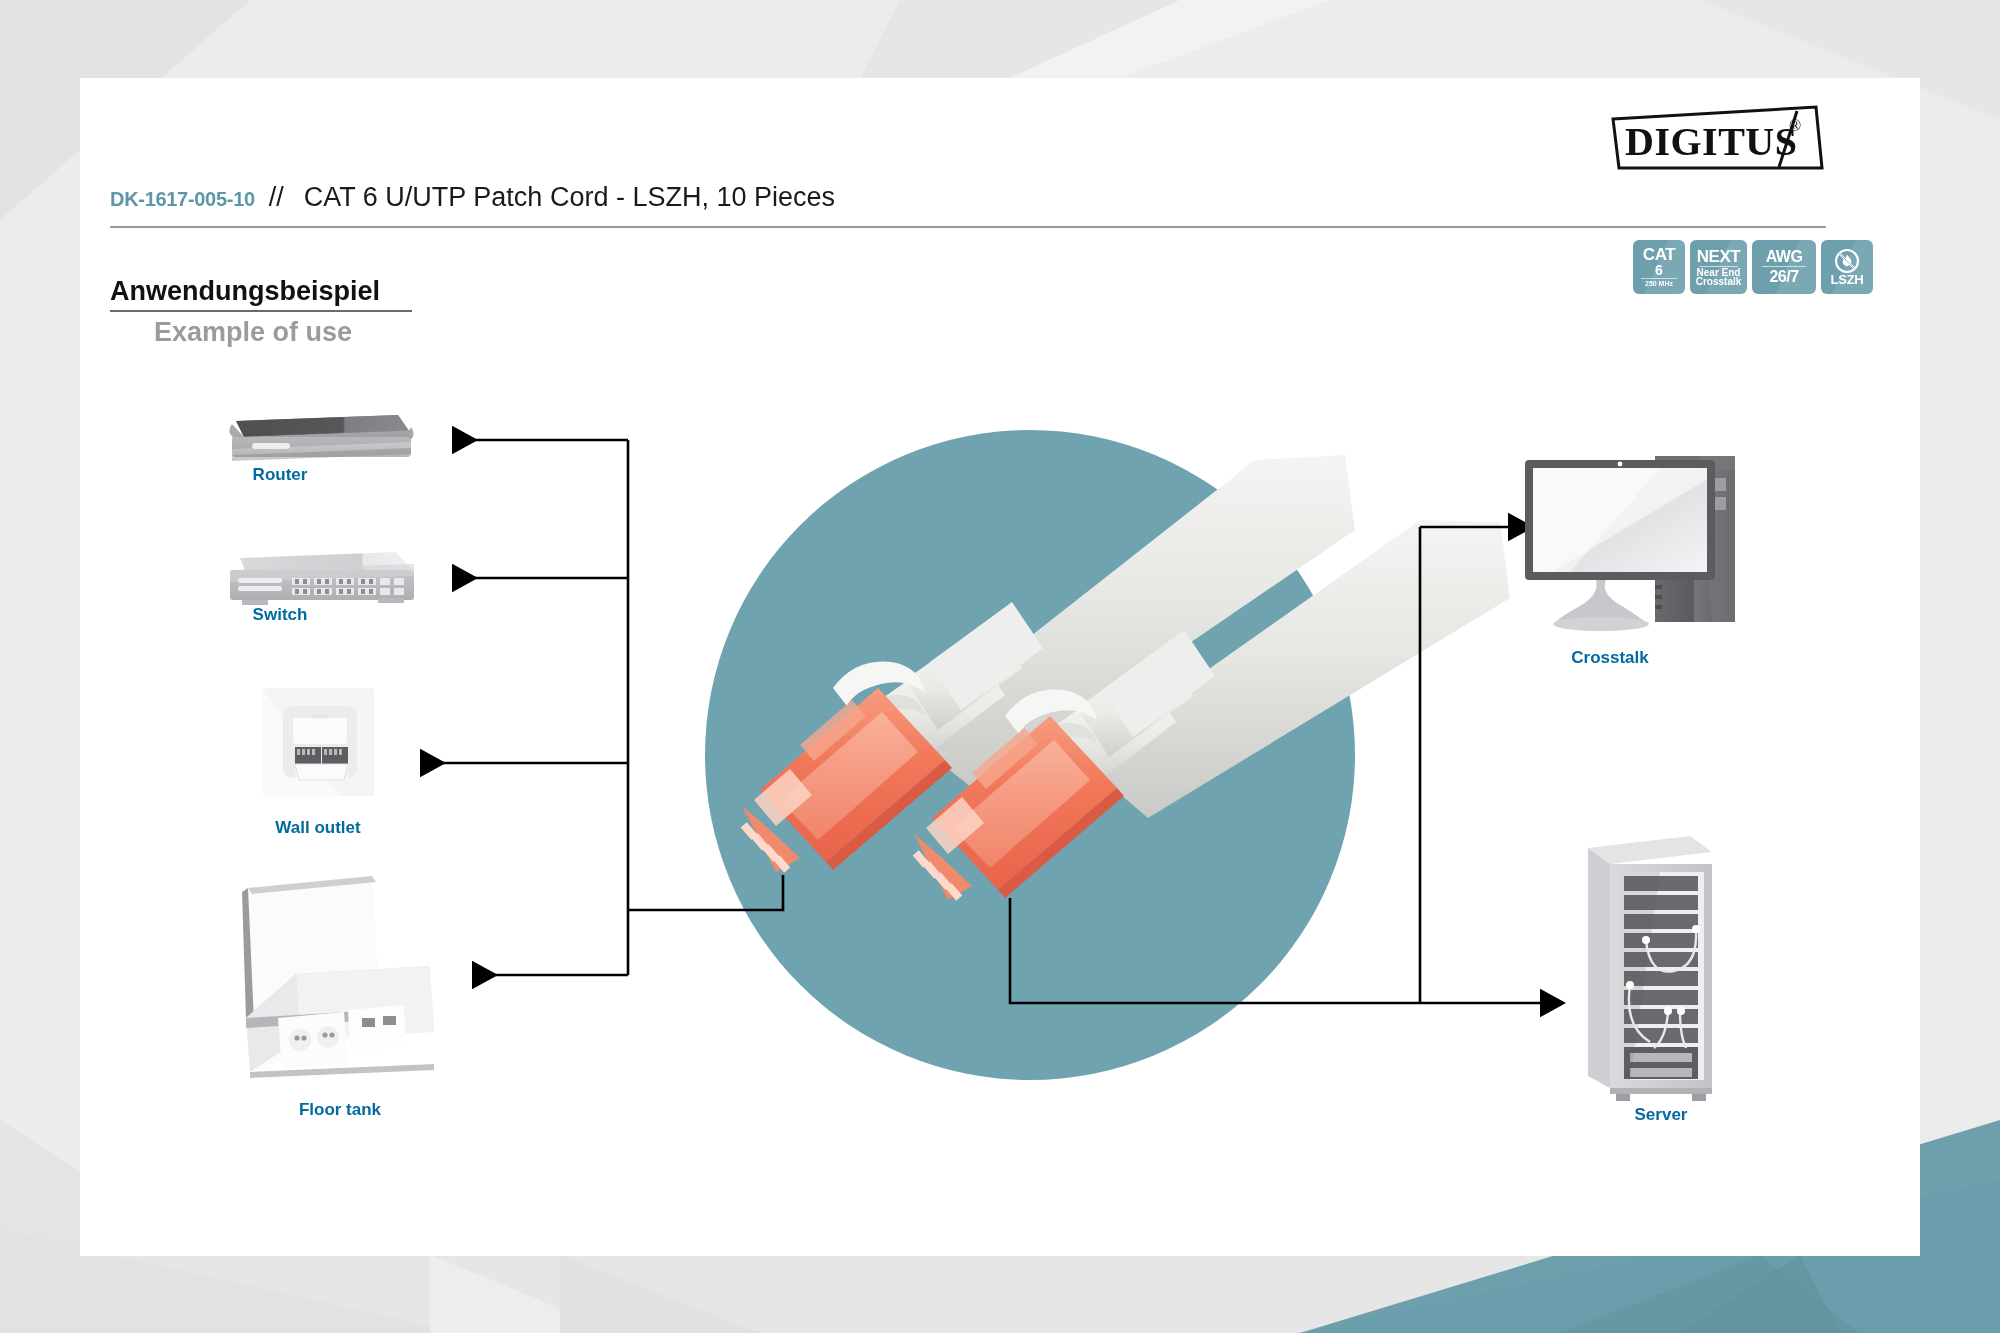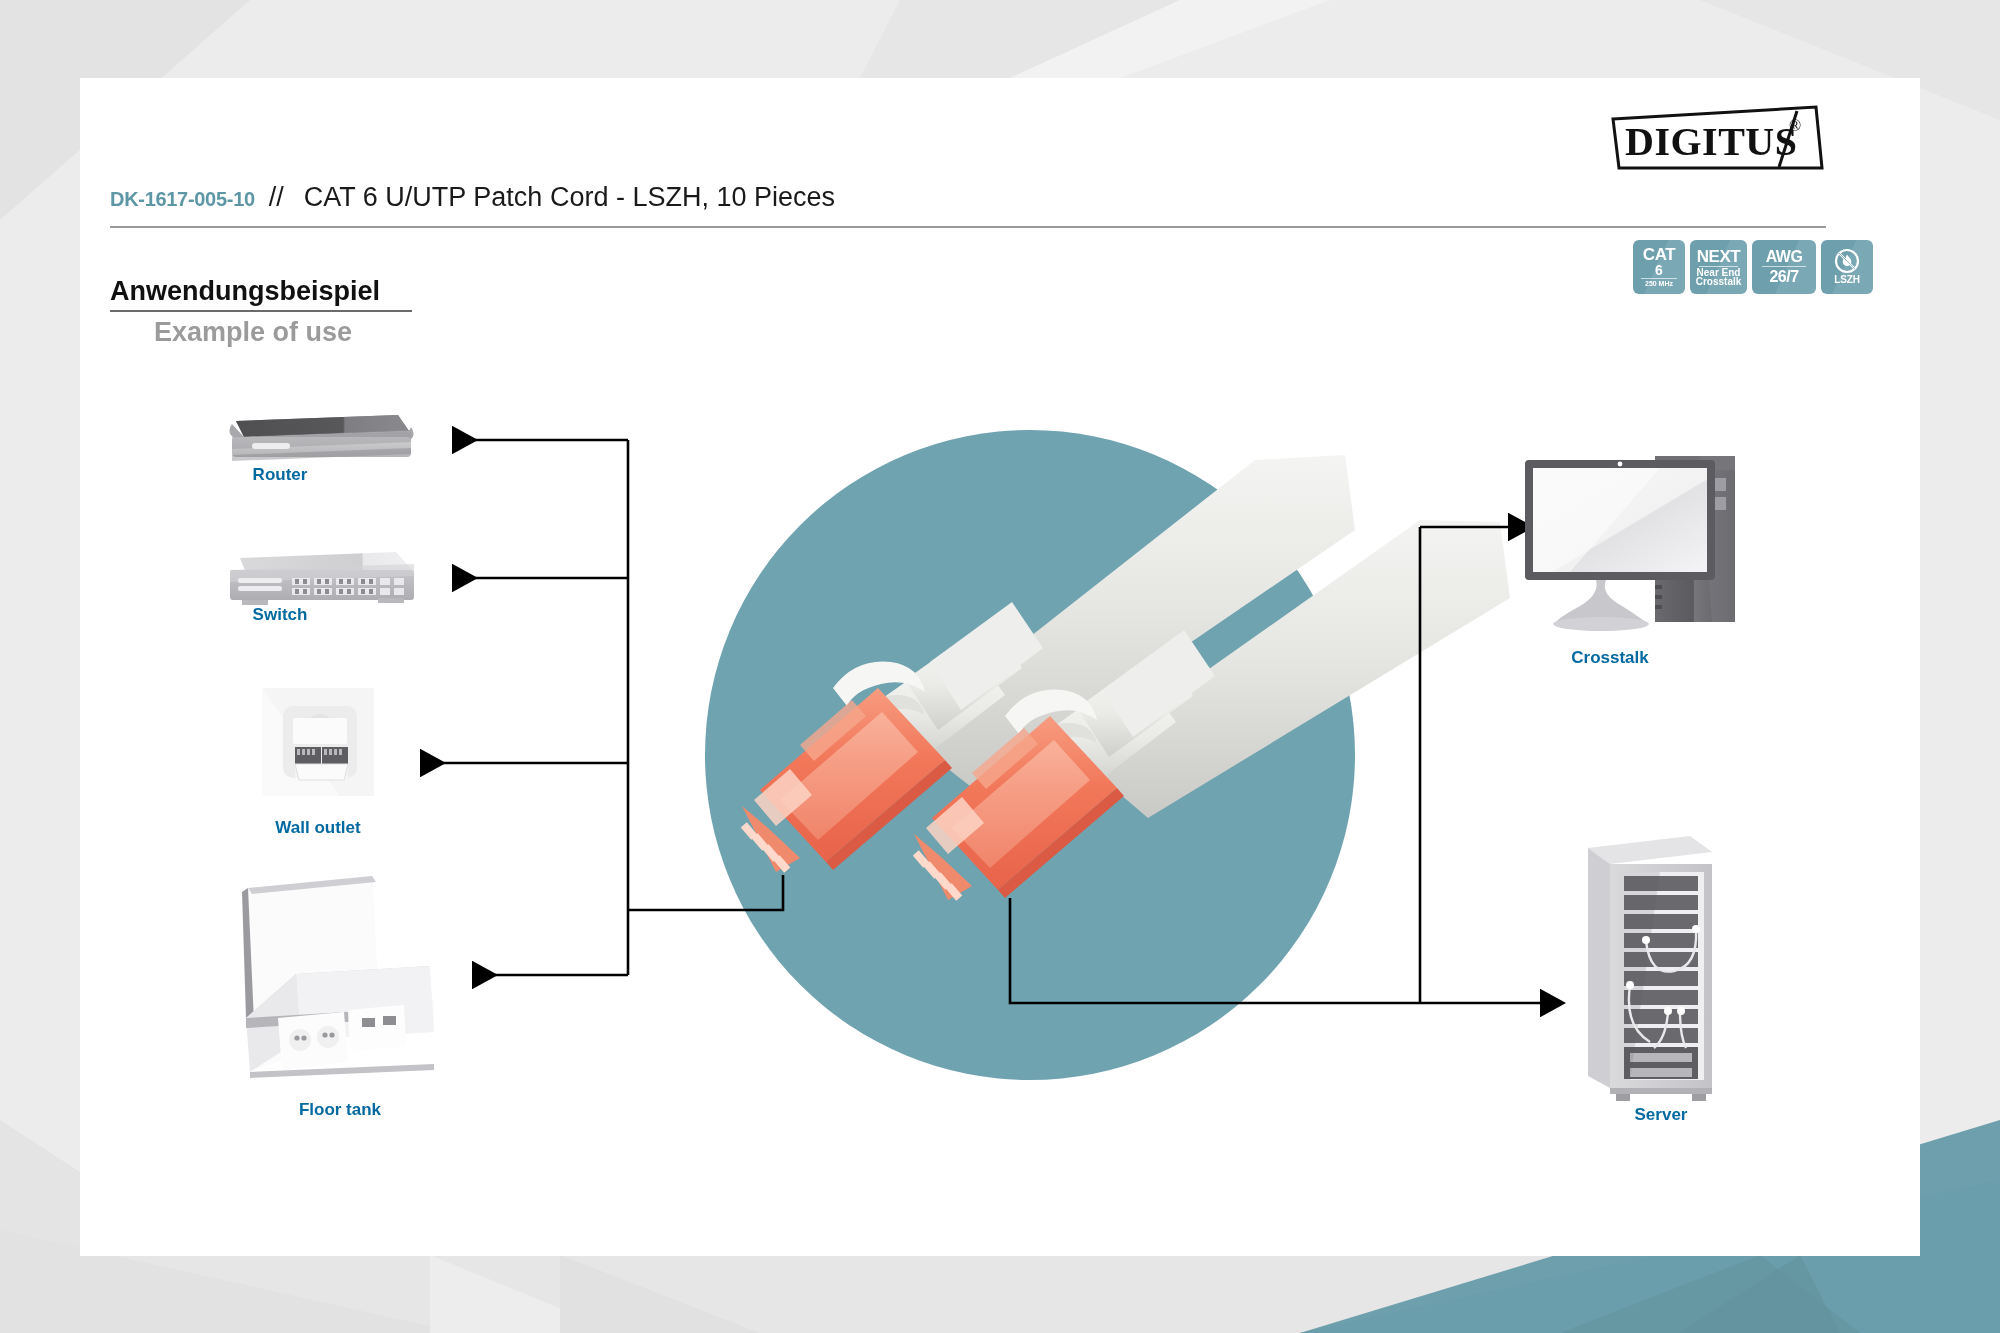--- a/index.html
+++ b/index.html
@@ -53,21 +53,21 @@
   .badge-awg{width:64px;}
   .badge-lszh{width:52px;}
   .b-l1{font-weight:bold;font-size:17px;line-height:16px;letter-spacing:-0.4px;}
   .b-l2{font-weight:bold;font-size:14px;line-height:14px;}
   .b-sub{font-size:7px;line-height:8px;font-weight:bold;text-align:center;}
   .b-rule{width:80%;height:1px;background:rgba(255,255,255,0.65);margin:1px 0;}
   .b-awg1{font-weight:bold;font-size:16px;line-height:16px;letter-spacing:-0.5px;}
   .b-awg2{font-weight:bold;font-size:16px;line-height:17px;letter-spacing:-0.5px;}
   .b-next1{font-weight:bold;font-size:17px;line-height:17px;letter-spacing:-0.5px;}
   .b-next2{font-weight:bold;font-size:10px;line-height:9.5px;text-align:center;}
-  .b-lszh-txt{font-weight:bold;font-size:10px;line-height:12px;letter-spacing:-0.2px;}
+  .b-lszh-txt{font-weight:bold;font-size:13px;line-height:12px;letter-spacing:-0.2px;}
   
   #heading-de{
     position:absolute;left:110px;top:276px;font-size:27px;font-weight:bold;color:#111;
   }
   #heading-de-rule{
     position:absolute;left:110px;top:310px;width:302px;height:2px;background:#6b6b6b;
   }
   #heading-en{
     position:absolute;left:110px;top:317px;font-size:27px;font-weight:bold;color:#9b9b9b;margin-left:44px;
   }

